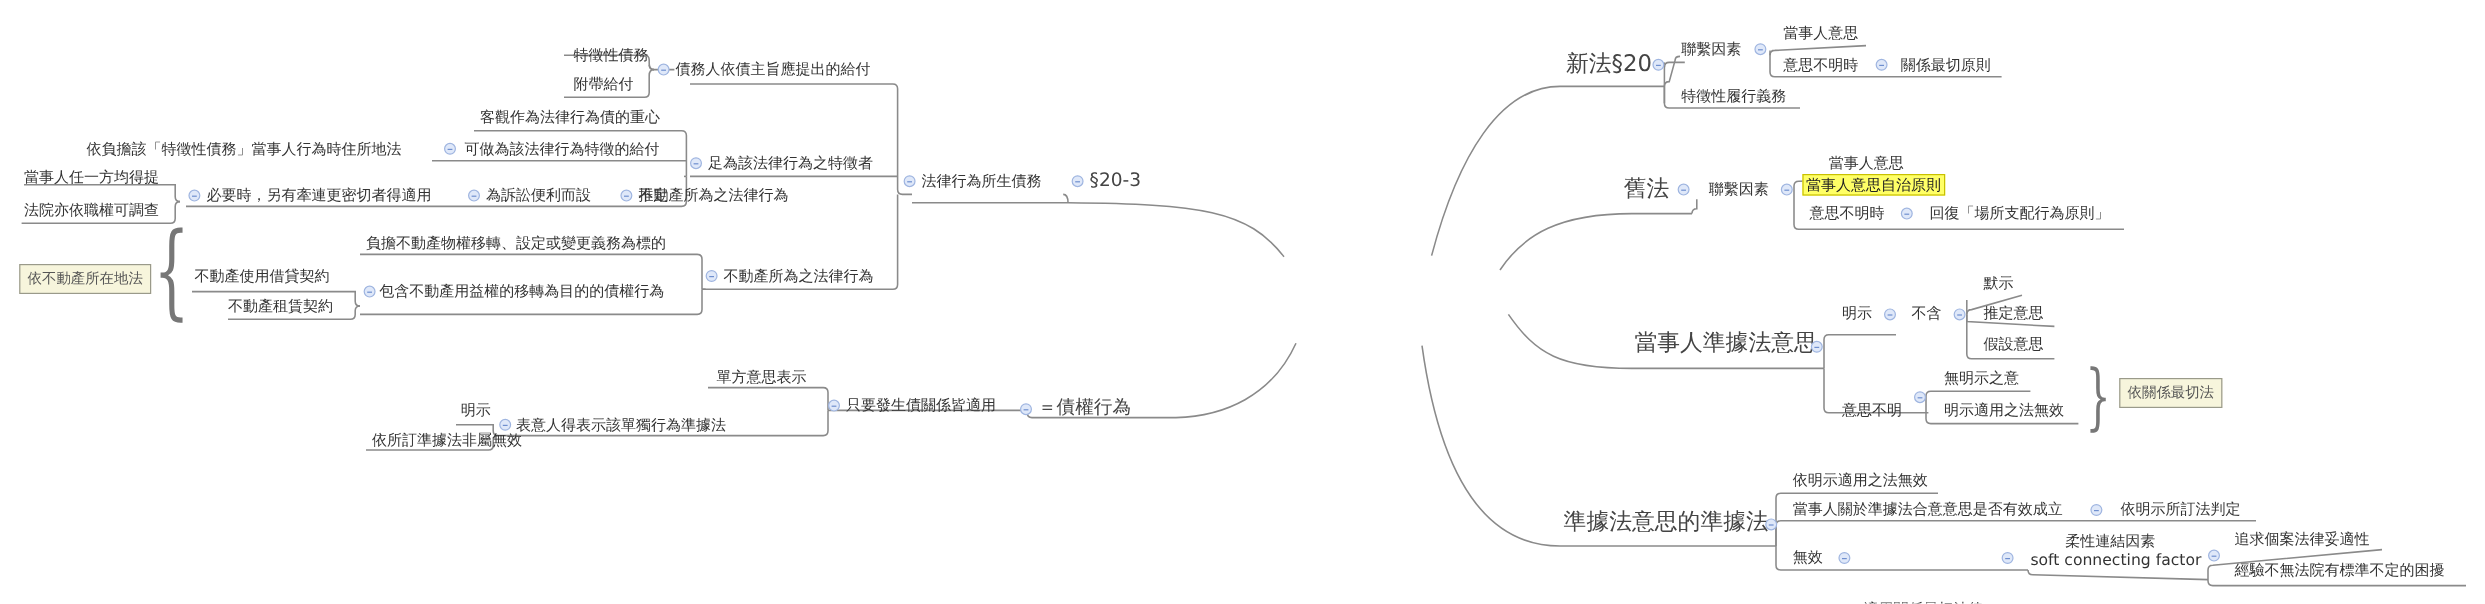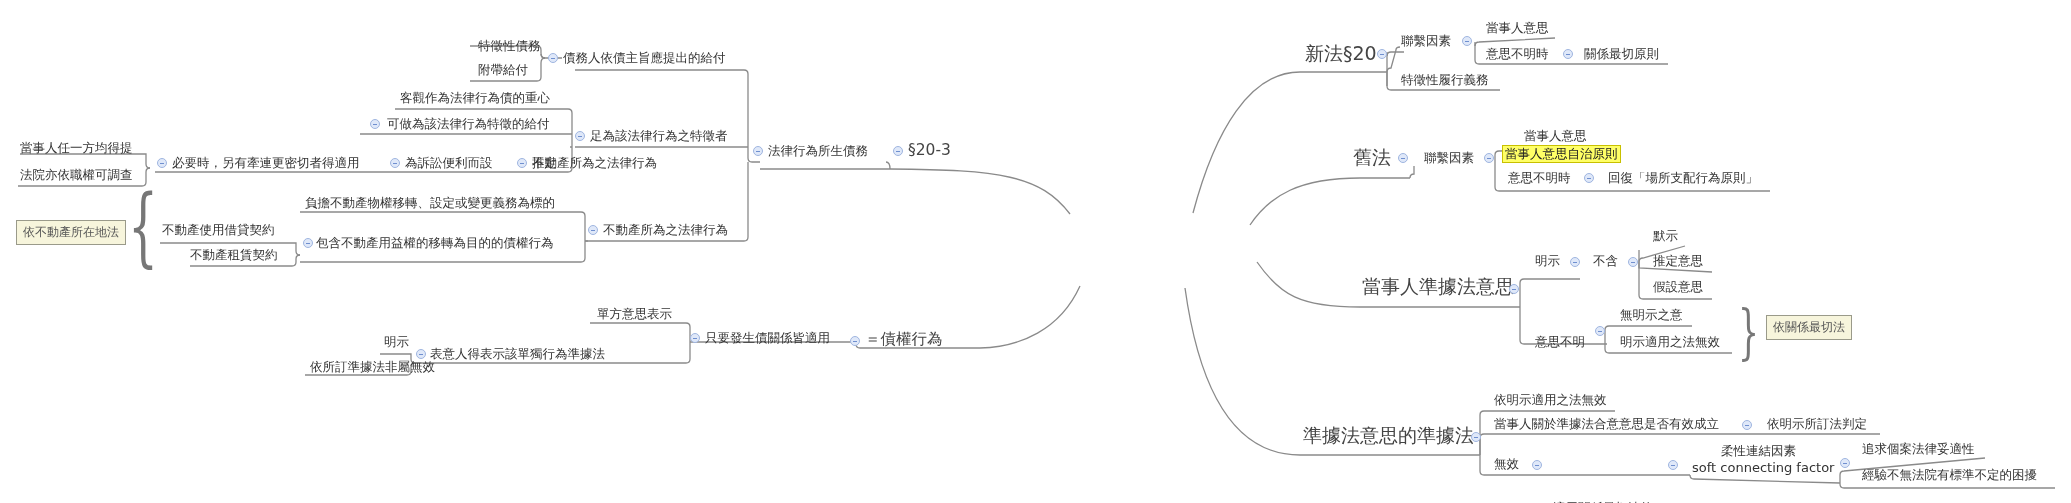--- a/index.html
+++ b/index.html
@@ -118,20 +118,21 @@
 <div class="t" style="left:563px;top:50px;">債務人依債主旨應提出的給付</div>
 <div class="tog" style="left:548px;top:53px;"></div>
 <div class="t" style="left:478px;top:38px;">特徵性債務</div>
 <div class="t" style="left:478px;top:62px;">附帶給付</div>
 
 <div class="t" style="left:590px;top:128px;">足為該法律行為之特徵者</div>
 <div class="tog" style="left:575px;top:131px;"></div>
 <div class="t" style="left:400px;top:90px;">客觀作為法律行為債的重心</div>
 <div class="t" style="left:387px;top:116px;">可做為該法律行為特徵的給付</div>
 <div class="tog" style="left:370px;top:119px;"></div>
+<div class="t" style="left:72px;top:116px;">依負擔該「特徵性債務」當事人行為時住所地法</div>
 <div class="t" style="left:532px;top:155px;">不動產所為之法律行為</div>
 
 <div class="t" style="left:532px;top:155px;">推定</div>
 <div class="tog" style="left:517px;top:158px;"></div>
 <div class="t" style="left:405px;top:155px;">為訴訟便利而設</div>
 <div class="tog" style="left:390px;top:158px;"></div>
 <div class="t" style="left:172px;top:155px;">必要時，另有牽連更密切者得適用</div>
 <div class="tog" style="left:157px;top:158px;"></div>
 <div class="t" style="left:20px;top:140px;">當事人任一方均得提</div>
 <div class="t" style="left:20px;top:167px;">法院亦依職權可調查</div>

